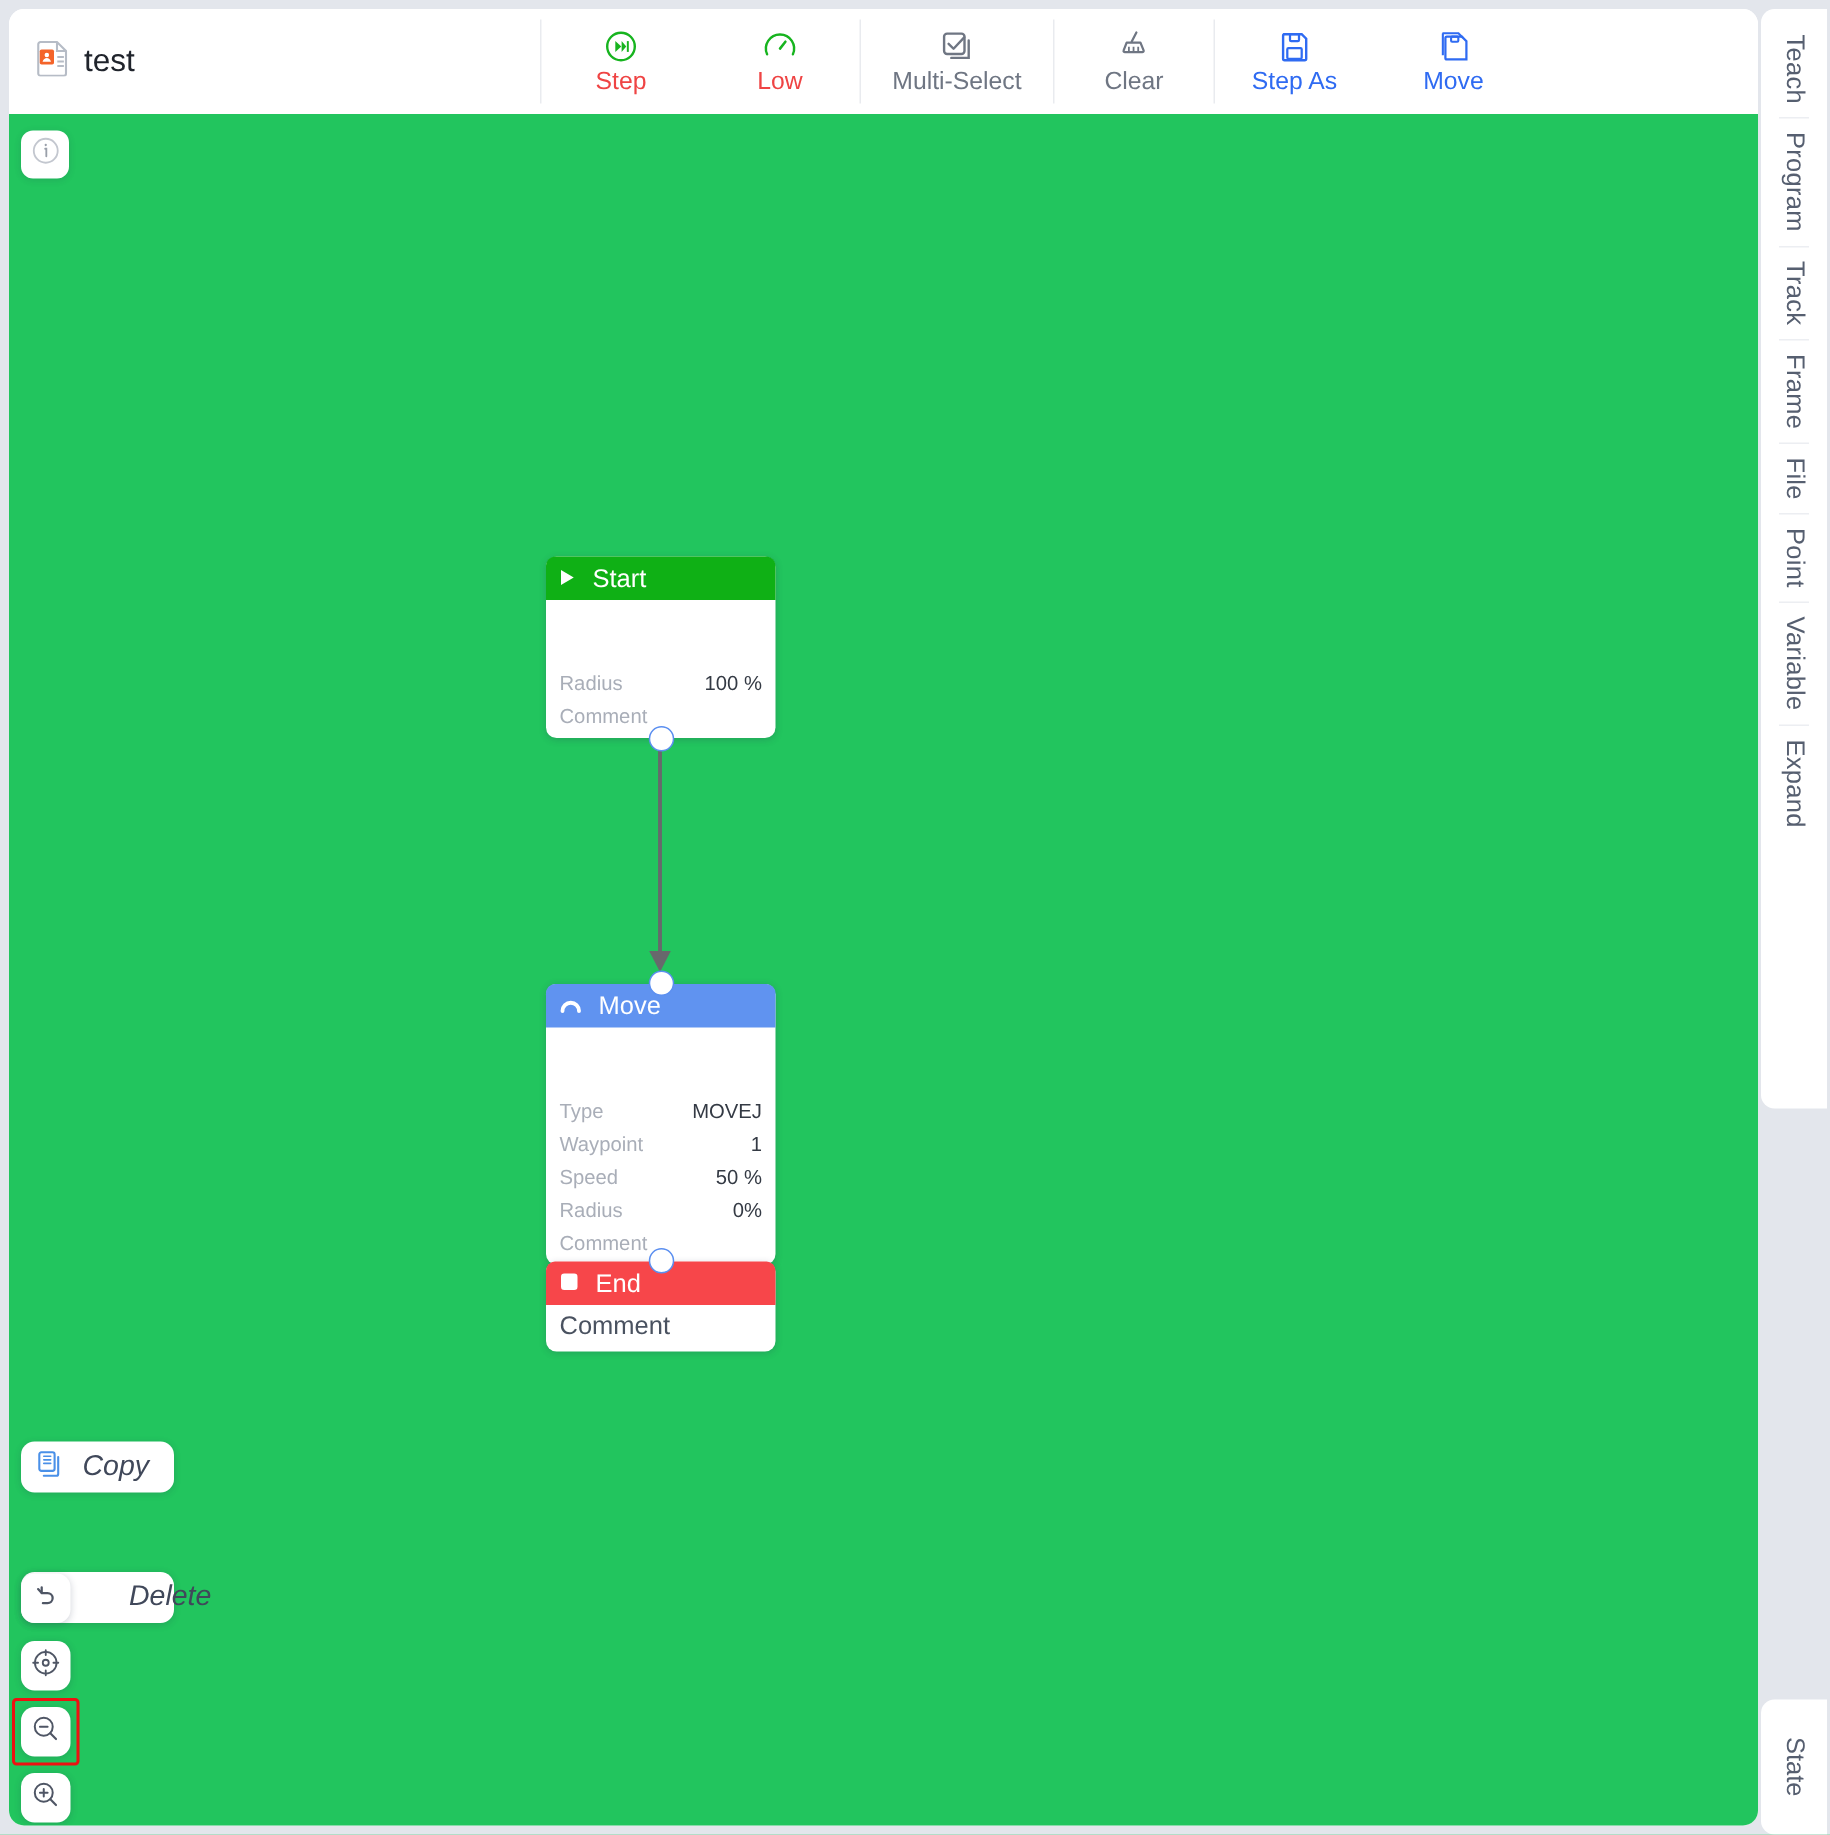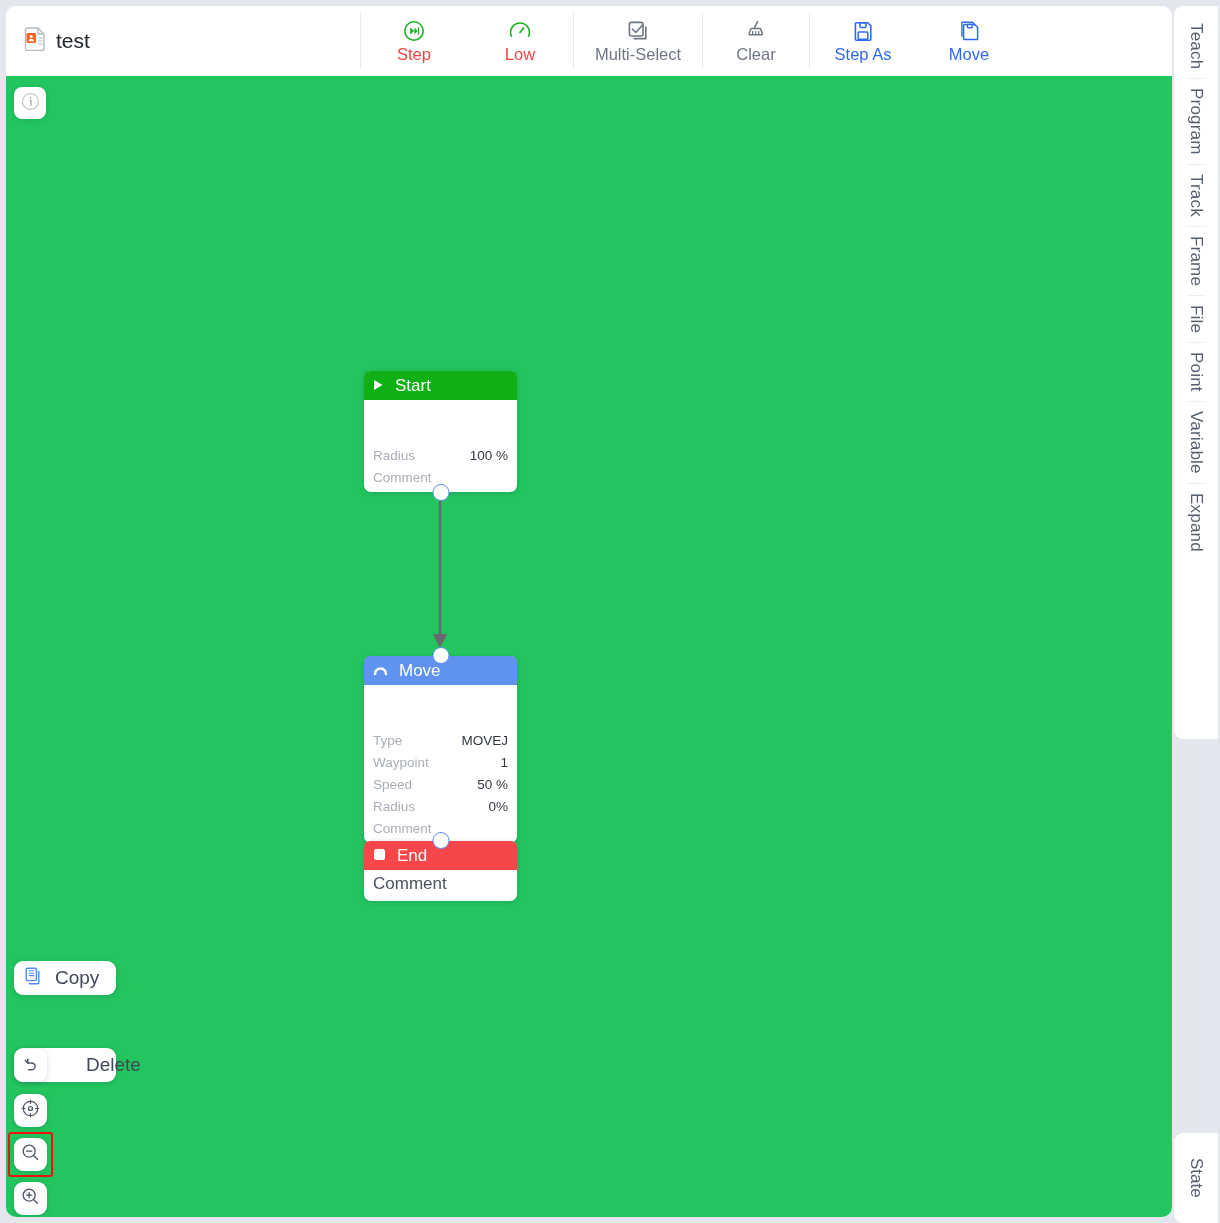--- a/index.html
+++ b/index.html
@@ -118,21 +118,21 @@
   .edge { position: absolute; }
 
   
   .fbtn {
     position: absolute;
     background: #fff; border-radius: 9px;
     box-shadow: 0 1px 5px rgba(40,50,80,.20);
     display: flex; align-items: center;
     cursor: pointer; user-select: none;
   }
-  .fbtn.wide { width: 102px; height: 34px; padding-left: 11px; gap: 12px; }
+  .fbtn.wide { width: 102px; height: 34px; padding-left: 11px; gap: 12px; font-style: italic; }
   .fbtn.wide .f-label { font-size: 19px; color: #40485a; }
   .fbtn.sq { width: 33px; height: 33px; justify-content: center; }
   .hl-ring {
     position: absolute;
     border: 2.5px solid #ee1111;
     border-radius: 3px;
   }
 
   
   .rail {

